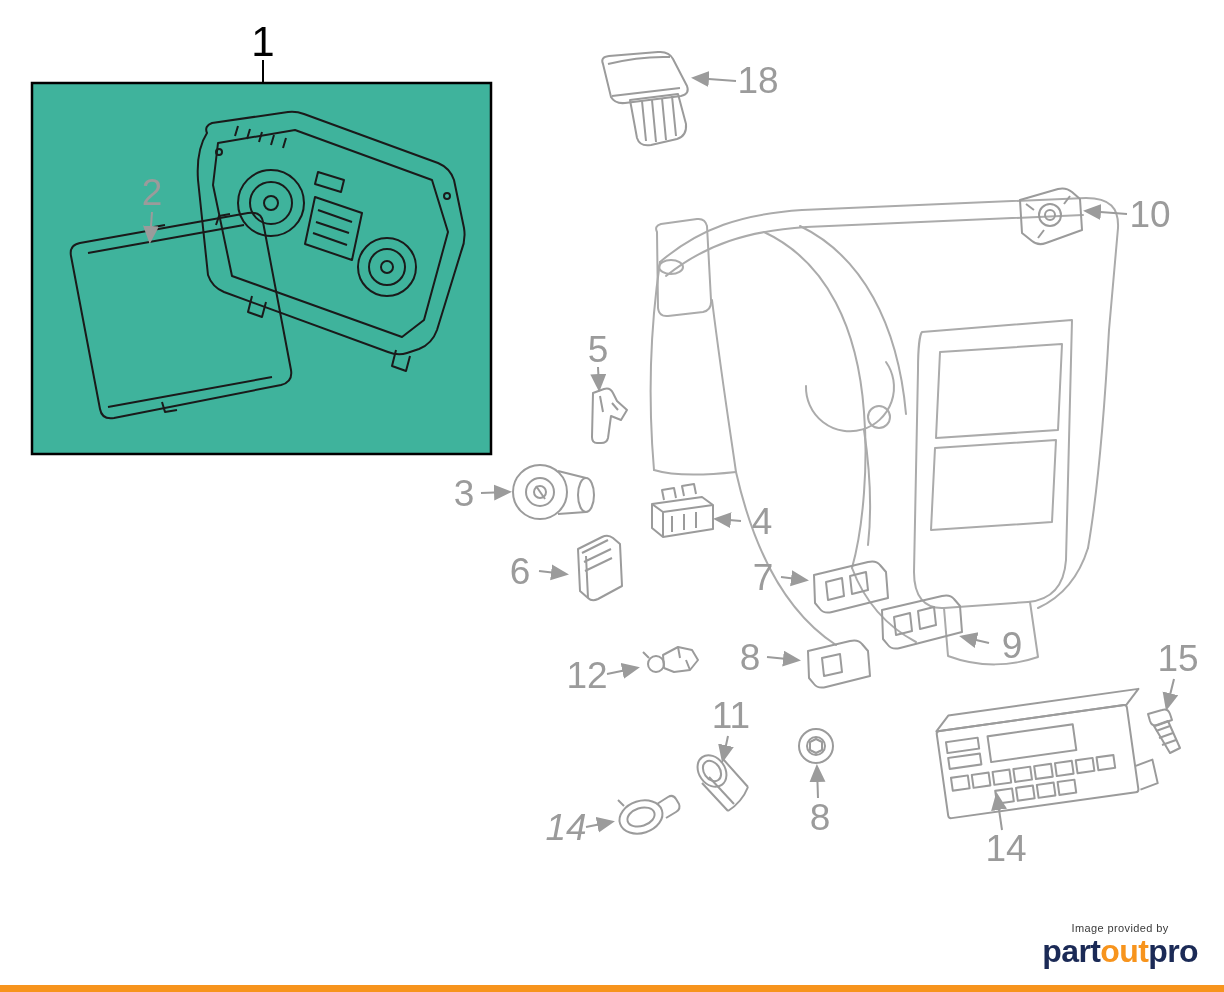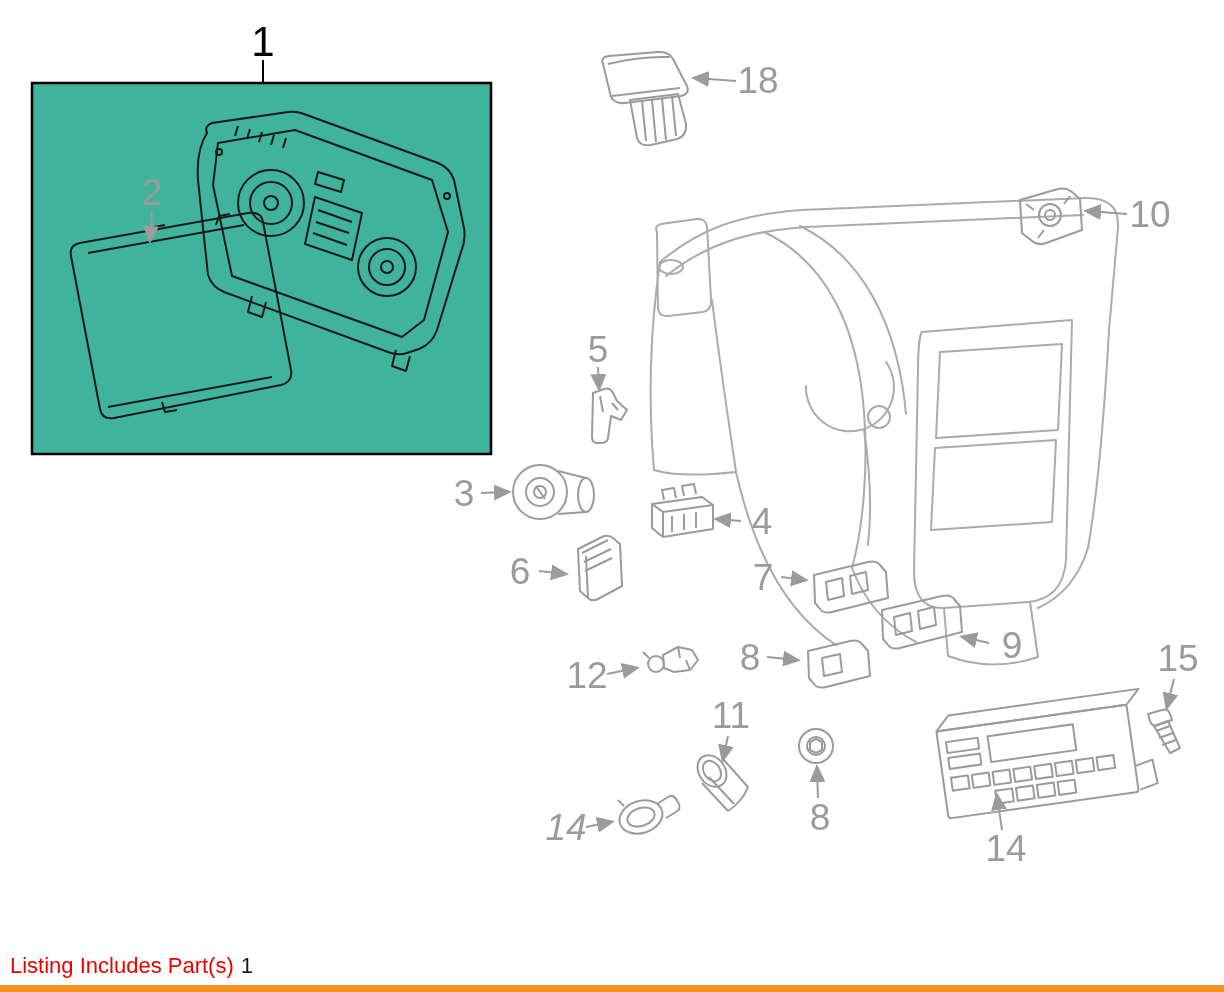--- a/index.html
+++ b/index.html
@@ -219,19 +219,22 @@
   <div class="callout" style="left:1012px; top:646px;">9</div>
   <div class="callout" style="left:1150px; top:215px;">10</div>
   <div class="callout" style="left:731px; top:716px;">11</div>
   <div class="callout" style="left:587px; top:676px;text-align:right;">12</div>
   <div class="callout" style="left:820px; top:818px;">8</div>
   <div class="callout" style="left:566px; top:828px;font-style:italic;">14</div>
   <div class="callout" style="left:1006px; top:849px;">14</div>
   <div class="callout" style="left:1178px; top:659px;">15</div>
   <div class="callout" style="left:758px; top:81px;">18</div>
 
-  <div class="footer-listing">
-    <span class="listing-label" style="color: rgb(238, 0, 0);">Listing Includes Part(s)</span><span class="listing-num">1</span>
+
+  <div class="provider">
+    <div class="provider-caption">Image provided by</div>
+    <div class="logo">
+      <span style="color: rgb(27, 42, 86);">part</span><span style="color: rgb(247, 148, 29);">out</span><span style="color: rgb(27, 42, 86);">pro</span>
+    </div>
   </div>
-
 
   <div class="bottom-bar" style="background: rgb(247, 148, 29);"></div>
 </div>
 
 </body></html>

